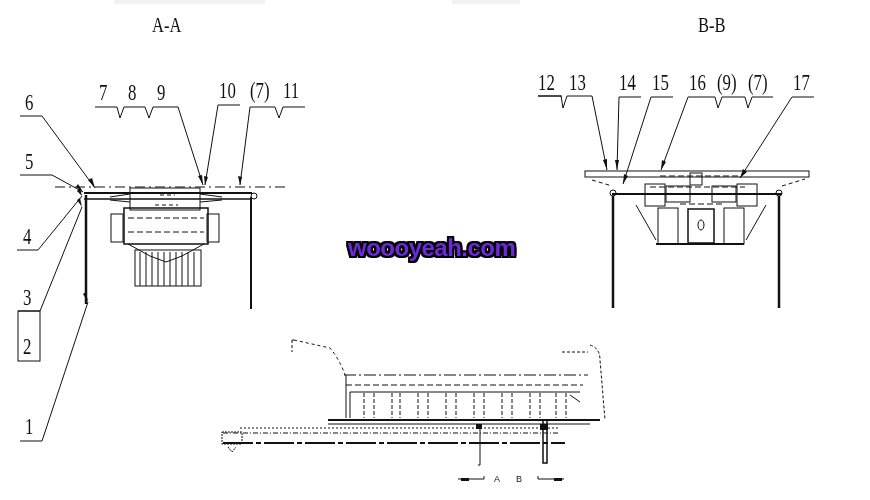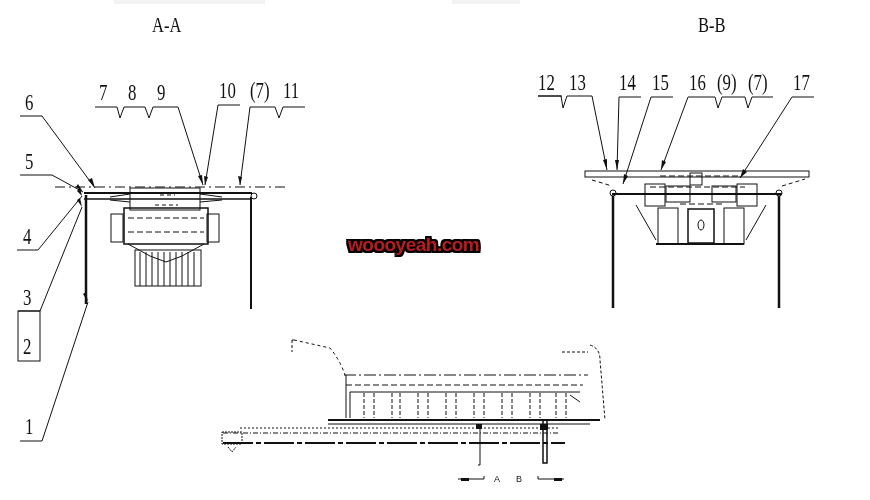--- a/index.html
+++ b/index.html
@@ -1,21 +1,21 @@
 <!DOCTYPE html>
 <html><head>
   <meta charset="utf-8">
   <style>
     html, body { margin: 0; padding: 0; background: #ffffff; }
     body { width: 870px; height: 500px; position: relative; overflow: hidden; font-family: "Liberation Serif", serif; }
     .topbar { position: absolute; top: 0; height: 4px; background: #f2f2f2; }
     .section-title { position: absolute; font-family: "Liberation Serif", serif; font-size: 22px; color: #111; transform: scaleX(0.75); transform-origin: left top; letter-spacing: 0px; }
     .callout { position: absolute; font-family: "Liberation Serif", serif; font-size: 24px; color: #111; transform: scaleX(0.7); transform-origin: left top; line-height: 1; white-space: nowrap; }
     .small-label { position: absolute; font-family: "Liberation Sans", sans-serif; font-size: 9px; color: #111; }
-    .watermark { position: absolute; left: 348px; top: 234px; font-family: "Liberation Sans", sans-serif; font-weight: bold; font-size: 19px; color: #b91c1c; letter-spacing: -0.5px;
+    .watermark { position: absolute; left: 348px; top: 234px; font-family: "Liberation Sans", sans-serif; font-weight: bold; font-size: 24px; color: #6d28d9; letter-spacing: -0.5px;
       text-shadow: -2px -2px 0 #000, 2px -2px 0 #000, -2px 2px 0 #000, 2px 2px 0 #000, 0 -2px 0 #000, 0 2px 0 #000, -2px 0 0 #000, 2px 0 0 #000; }
     svg { position: absolute; left: 0; top: 0; }
   </style>
 </head>
 <body>
 
 <div class="topbar" style="left:114px;width:151px;"></div>
 <div class="topbar" style="left:452px;width:68px;"></div>
 
 <div class="section-title" style="left:152px;top:12px;">A-A</div>

